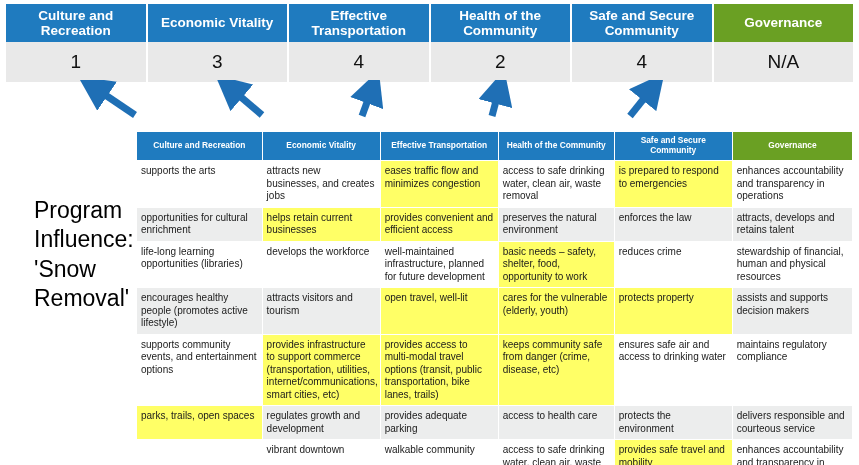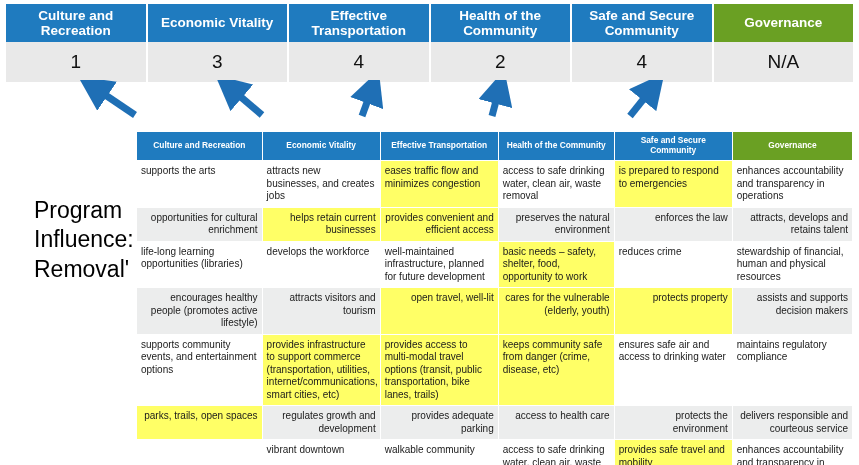--- a/index.html
+++ b/index.html
@@ -117,21 +117,20 @@
     color: #1a1a1a;
     vertical-align: top;
     padding: 4px 4px;
     border: 1px solid #ffffff;
     line-height: 1.25;
     background: #ffffff;
     height: 18px;
   }
   #matrix tr.shaded td {
     background: #eceded;
-    text-align: right;
   }
   #matrix td.hl {
     background: #ffff66 !important;
   }
   #matrix td.empty {
     background: #ffffff !important;
   }
   #matrix tr.shaded td.empty {
     background: #eceded !important;
   }
@@ -167,20 +166,21 @@
   <line x1="135" y1="35" x2="92" y2="6" stroke="#1f6fb5" stroke-width="7" marker-end="url(#ah)"></line>
   <line x1="262" y1="35" x2="228" y2="6" stroke="#1f6fb5" stroke-width="7" marker-end="url(#ah)"></line>
   <line x1="362" y1="36" x2="373" y2="6" stroke="#1f6fb5" stroke-width="7" marker-end="url(#ah)"></line>
   <line x1="492" y1="36" x2="500" y2="6" stroke="#1f6fb5" stroke-width="7" marker-end="url(#ah)"></line>
   <line x1="630" y1="36" x2="654" y2="6" stroke="#1f6fb5" stroke-width="7" marker-end="url(#ah)"></line>
 </svg>
 
 <div id="caption">
   <div>Program</div>
   <div>Influence:</div>
+  <div>'Snow</div>
   <div>Removal'</div>
 </div>
 
 <table id="matrix">
   <colgroup>
     <col style="width:117px">
     <col style="width:110px">
     <col style="width:110px">
     <col style="width:108px">
     <col style="width:110px">

